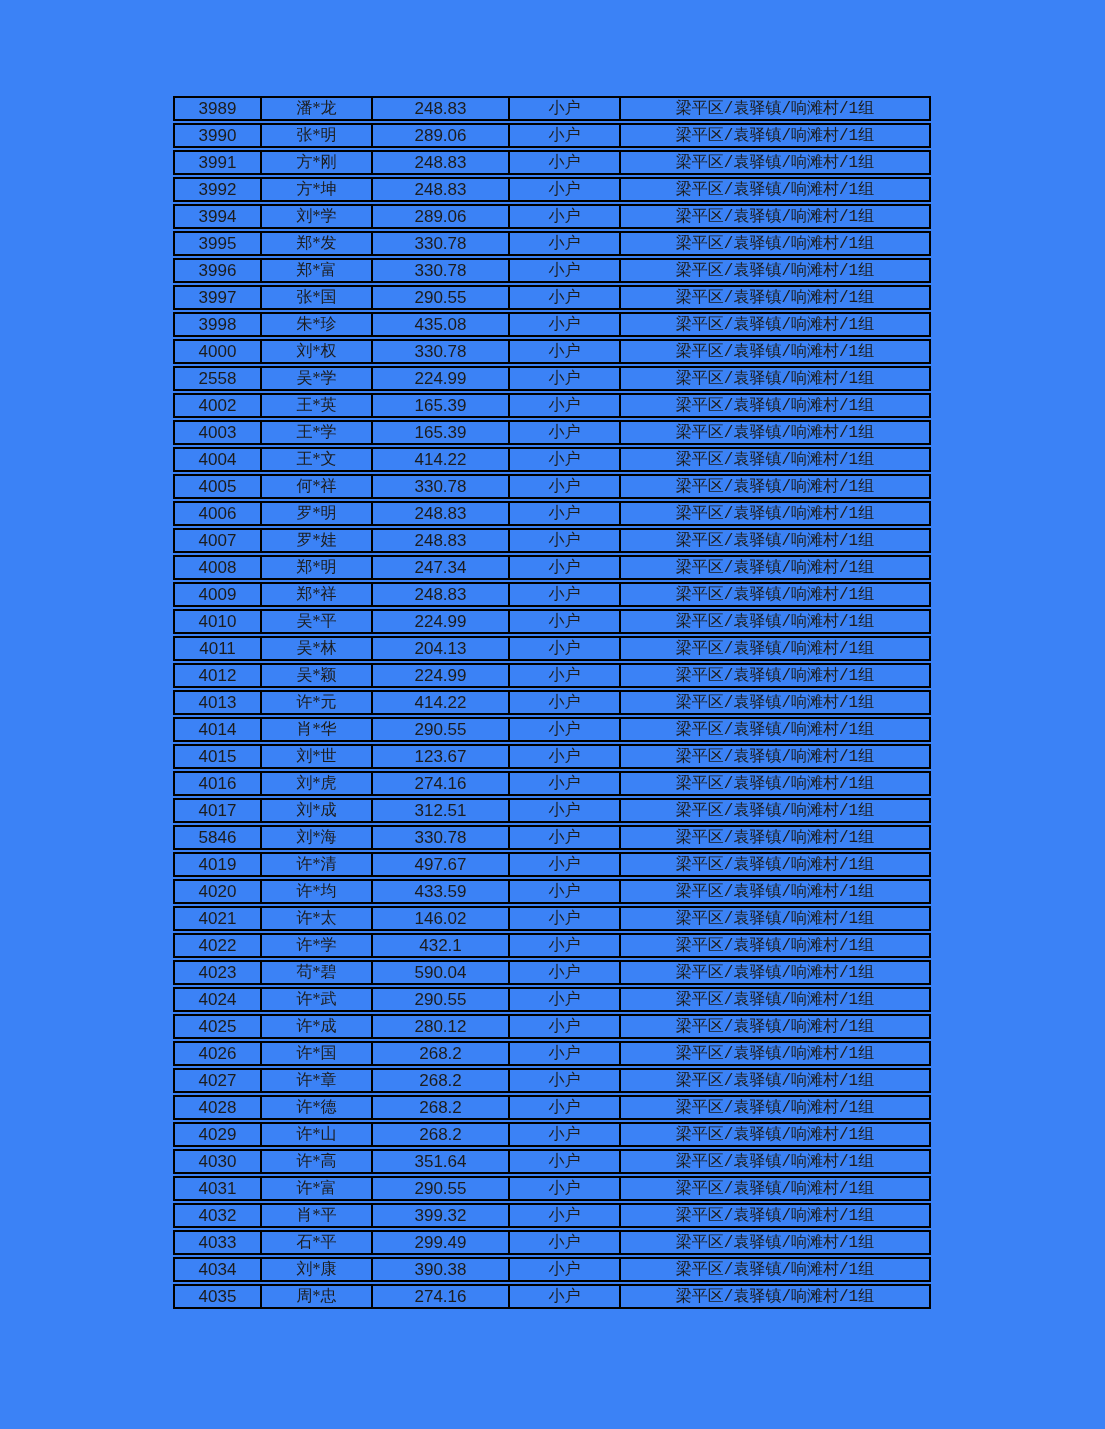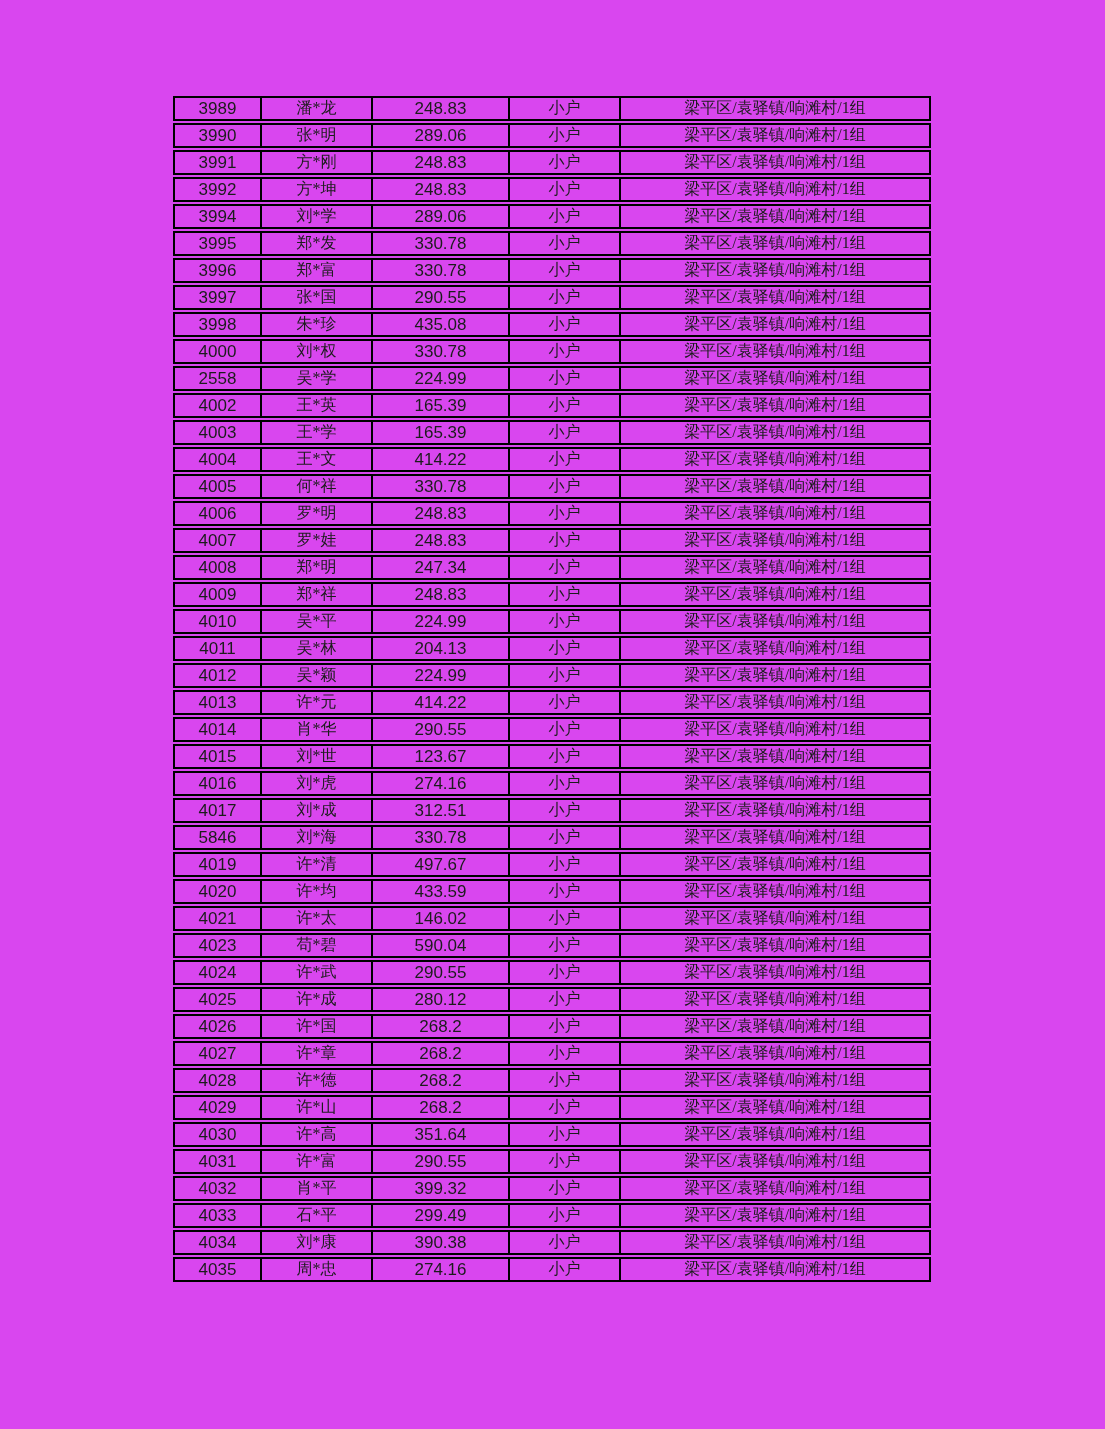--- a/index.html
+++ b/index.html
@@ -10,21 +10,21 @@
   body {
     width: 1105px;
     height: 1429px;
     position: relative;
     font-family: "Liberation Sans", "DejaVu Sans", sans-serif;
     overflow: hidden;
   }
   .doc-page {
     position: absolute;
     inset: 0;
-    background: #d946ef;
+    background: #3b82f6;
   }
   table.data-table {
     position: absolute;
     left: 173px;
     top: 94px;
     width: 758px;
     border-collapse: separate;
     border-spacing: 0 2px;
     table-layout: fixed;
   }
@@ -47,20 +47,21 @@
   .cell-num {
     font-family: "Liberation Sans", "DejaVu Sans", sans-serif;
     font-size: 17px;
   }
   .cell-cjk {
     font-family: "Liberation Serif", "DejaVu Serif", serif;
     font-size: 16px;
   }
   .cell-loc {
     letter-spacing: 0px;
+    font-family: Liberation Mono, monospace;
   }
 </style>
 </head>
 <body>
 
 <div class="doc-page">
   <table class="data-table">
     <colgroup>
       <col style="width:89px">
       <col style="width:111px">
@@ -280,20 +281,27 @@
           <td class="cell-cjk cell-loc">梁平区/袁驿镇/响滩村/1组</td>
         </tr>
         <tr>
           <td class="cell-num">4021</td>
           <td class="cell-cjk">许*太</td>
           <td class="cell-num">146.02</td>
           <td class="cell-cjk">小户</td>
           <td class="cell-cjk cell-loc">梁平区/袁驿镇/响滩村/1组</td>
         </tr>
         <tr>
+          <td class="cell-num">4022</td>
+          <td class="cell-cjk">许*学</td>
+          <td class="cell-num">432.1</td>
+          <td class="cell-cjk">小户</td>
+          <td class="cell-cjk cell-loc">梁平区/袁驿镇/响滩村/1组</td>
+        </tr>
+        <tr>
           <td class="cell-num">4023</td>
           <td class="cell-cjk">苟*碧</td>
           <td class="cell-num">590.04</td>
           <td class="cell-cjk">小户</td>
           <td class="cell-cjk cell-loc">梁平区/袁驿镇/响滩村/1组</td>
         </tr>
         <tr>
           <td class="cell-num">4024</td>
           <td class="cell-cjk">许*武</td>
           <td class="cell-num">290.55</td>

